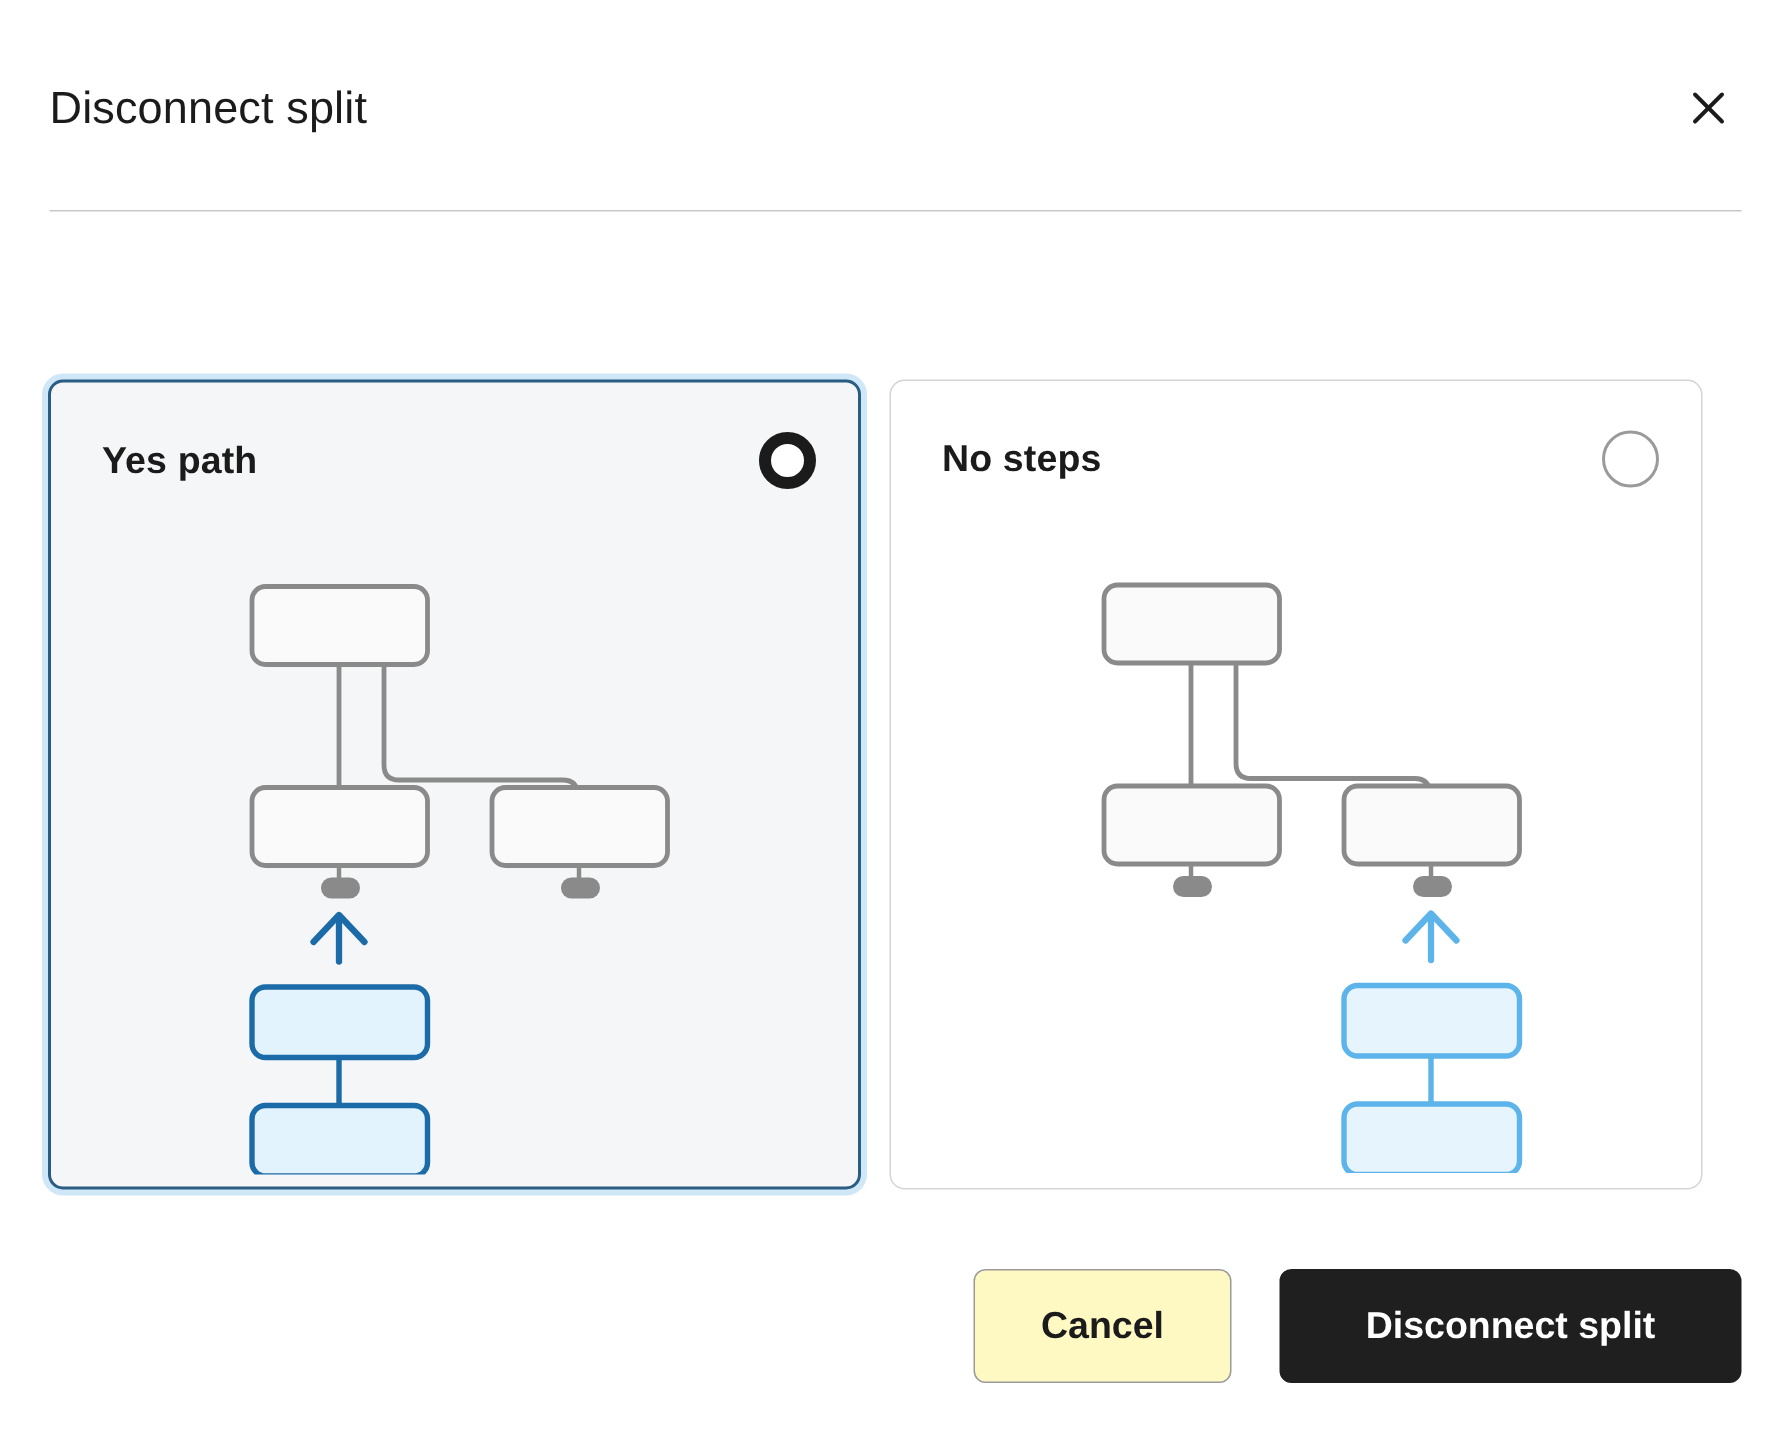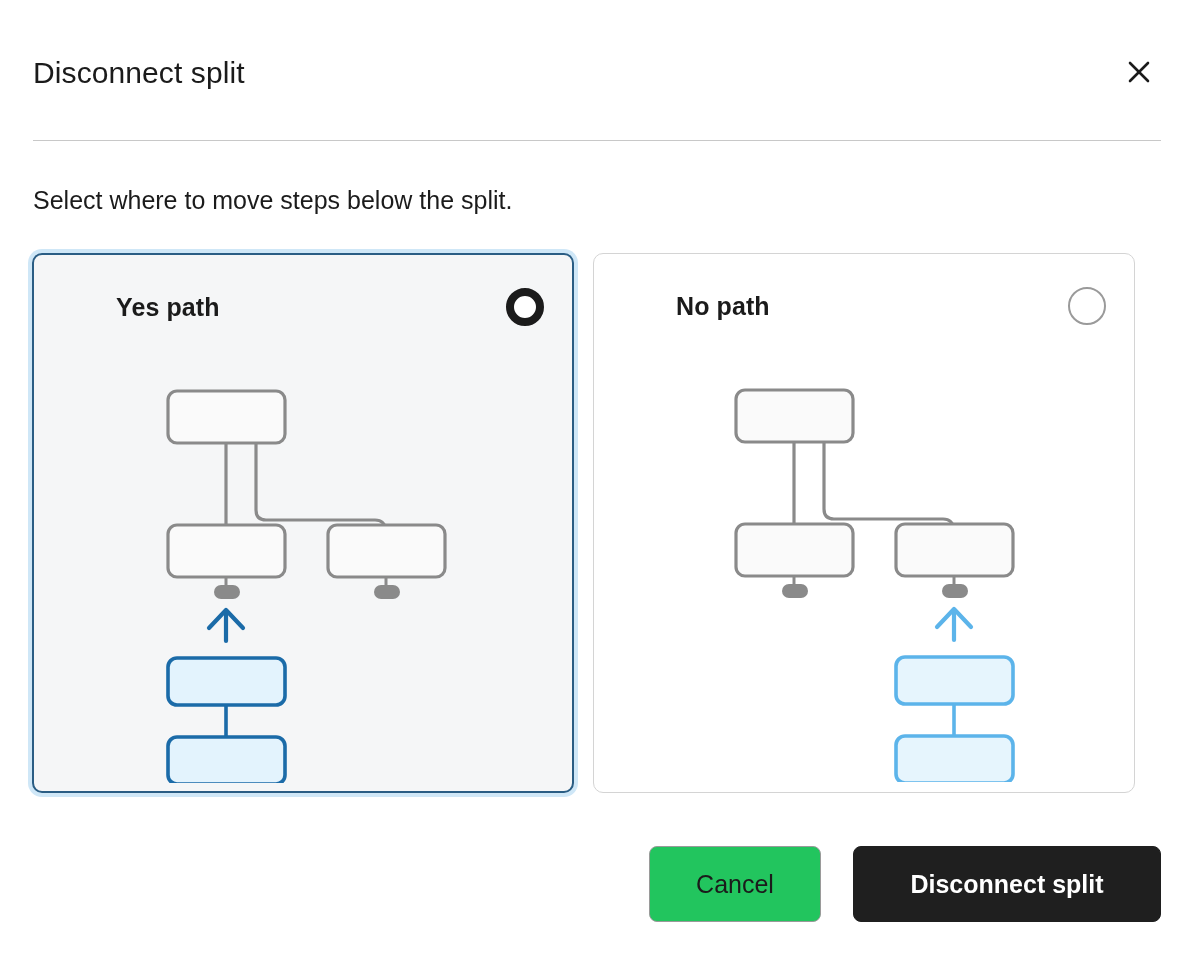--- a/index.html
+++ b/index.html
@@ -102,21 +102,20 @@
 
   .card-header {
     position: absolute;
     left: 34px;
     top: 30px;
     right: 28px;
     height: 44px;
     display: flex;
     align-items: center;
     justify-content: space-between;
-    margin-left: 48px;
   }
   .card-label {
     font-size: 25px;
     font-weight: 700;
     color: #1b1b1b;
     letter-spacing: 0.1px;
   }
 
   .radio {
     width: 38px;
@@ -163,24 +162,24 @@
     box-sizing: border-box;
     cursor: pointer;
     height: 76px;
     padding: 0 30px;
     display: flex;
     align-items: center;
     justify-content: center;
     white-space: nowrap;
   }
   .btn-cancel {
-    background: #22c55e;
+    background: #fef9c3;
     color: #1b1b1b;
     border: 1.5px solid #9a9a9a;
-    font-weight: 400;
+    font-weight: 700;
     min-width: 172px;
   }
   .btn-primary {
     background: #1f1f1f;
     color: #ffffff;
     border: 1.5px solid #1f1f1f;
     font-weight: 700;
     min-width: 308px;
   }
 </style>
@@ -196,21 +195,20 @@
         <svg width="30" height="30" viewBox="0 0 30 30" aria-hidden="true">
           <line x1="6" y1="6" x2="24" y2="24" stroke="#1b1b1b" stroke-width="2.6" stroke-linecap="round"></line>
           <line x1="24" y1="6" x2="6" y2="24" stroke="#1b1b1b" stroke-width="2.6" stroke-linecap="round"></line>
         </svg>
       </span>
     </button>
   </div>
 
   <div class="divider"></div>
 
-  <div class="description">Select where to move steps below the split.</div>
 
   <div class="options">
 
     <div class="card card-yes selected">
       <div class="card-header">
         <span class="card-label">Yes path</span>
         <span class="radio on"></span>
       </div>
       <div class="diagram">
         <svg width="542" height="450" viewBox="0 0 542 450" aria-hidden="true">
@@ -238,21 +236,21 @@
 
           <rect x="134" y="325" width="117" height="47" rx="9" ry="9" fill="#e3f3fd" stroke="#1b6ba8" stroke-width="3.6"></rect>
           <line x1="192" y1="372" x2="192" y2="404" stroke="#1b6ba8" stroke-width="3.6"></line>
           <rect x="134" y="404" width="117" height="47" rx="9" ry="9" fill="#e3f3fd" stroke="#1b6ba8" stroke-width="3.6"></rect>
         </svg>
       </div>
     </div>
 
     <div class="card card-no">
       <div class="card-header">
-        <span class="card-label">No path</span>
+        <span class="card-label">No steps</span>
         <span class="radio off"></span>
       </div>
       <div class="diagram">
         <svg width="542" height="450" viewBox="0 0 542 450" aria-hidden="true">
 
           <path d="M200 110 L200 192" fill="none" stroke="#8a8a8a" stroke-width="3.2" stroke-linecap="round"></path>
           <path d="M230 110 L230 177 Q230 187 240 187 L349 187 Q359 187 359 197 L359 192" fill="none" stroke="#8a8a8a" stroke-width="3.2" stroke-linecap="round" stroke-linejoin="round"></path>
 
           <rect x="142" y="58" width="117" height="52" rx="9" ry="9" fill="#fafafa" stroke="#8a8a8a" stroke-width="3.2"></rect>
           <rect x="142" y="192" width="117" height="52" rx="9" ry="9" fill="#fafafa" stroke="#8a8a8a" stroke-width="3.2"></rect>

